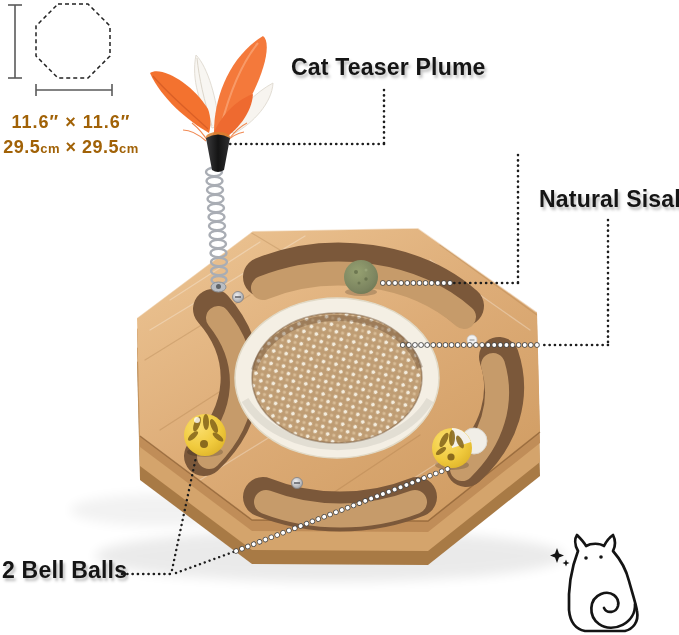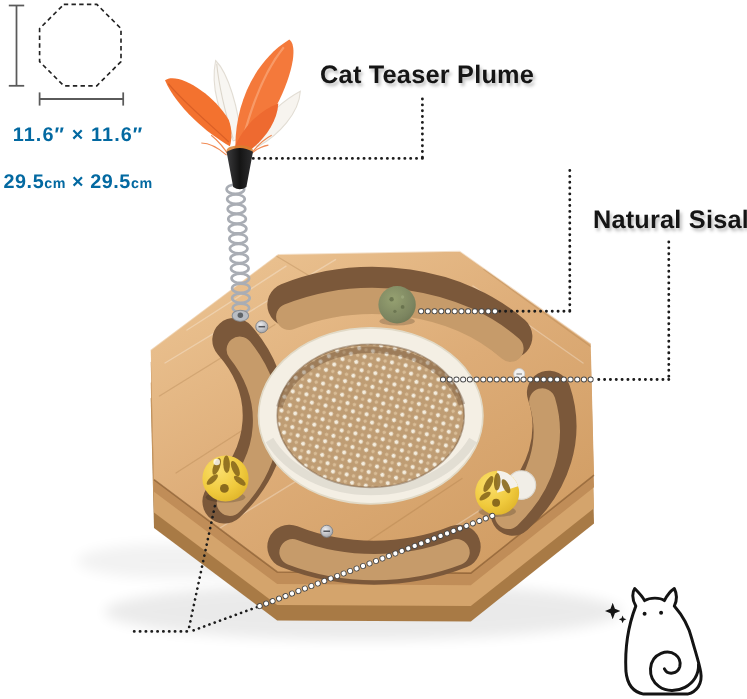--- a/index.html
+++ b/index.html
@@ -9,24 +9,24 @@
   }
   .art{position:absolute;left:0;top:0;}
   .lbl{
     position:absolute;font-size:23px;font-weight:600;color:#151515;
     letter-spacing:.2px;white-space:nowrap;
     text-shadow:2px 3px 3px rgba(0,0,0,.25);
     text-align:right;
   }
   .dims{
     position:absolute;left:0;top:112px;width:142px;text-align:center;
-    color:#0369a1;font-weight:600;
+    color:#a16207;font-weight:600;
   }
   .dims .line1{font-size:18px;letter-spacing:1px;}
-  .dims .line2{font-size:18px;margin-top:22px;letter-spacing:.5px;}
+  .dims .line2{font-size:18px;margin-top:4px;letter-spacing:.5px;}
   .dims .unit{font-size:13px;font-weight:600;}
 </style>
 </head>
 <body>
 
 <div class="canvas">
 
   <svg class="art" width="679" height="635" viewBox="0 0 679 635">
     <defs>
       <linearGradient id="woodTop" x1="0.1" y1="0" x2="0.9" y2="1">
@@ -275,14 +275,15 @@
     </g>
   </svg>
 
   <div class="dims">
     <div class="line1">11.6″ × 11.6″</div>
     <div class="line2"><span>29.5</span><span class="unit">cm</span><span> × </span><span>29.5</span><span class="unit">cm</span></div>
   </div>
 
   <div class="lbl" style="left:291px;top:54px">Cat Teaser Plume</div>
   <div class="lbl" style="left:539px;top:186px">Natural Sisal</div>
+  <div class="lbl" style="left:2px;top:557px">2 Bell Balls</div>
 
 </div>
 
 </body></html>

